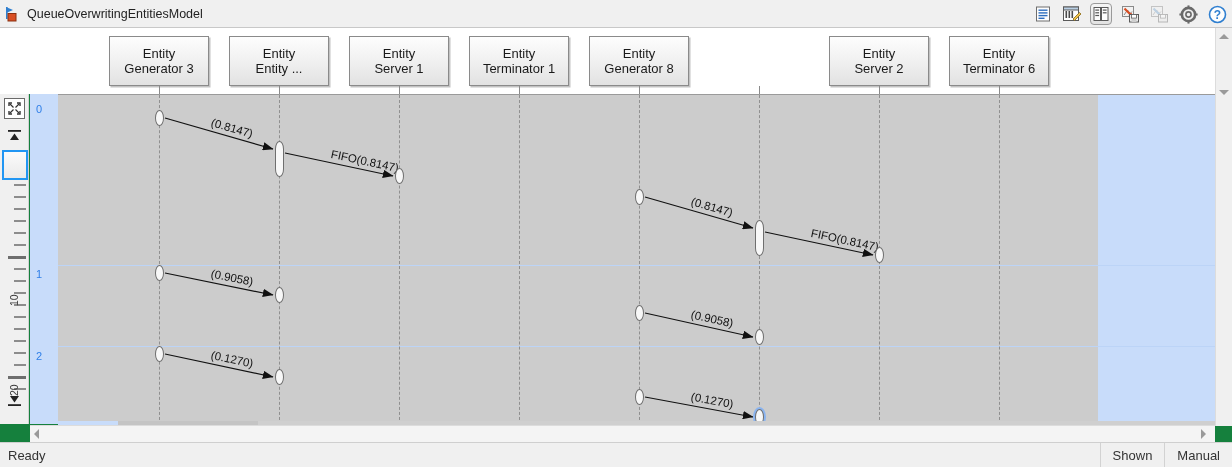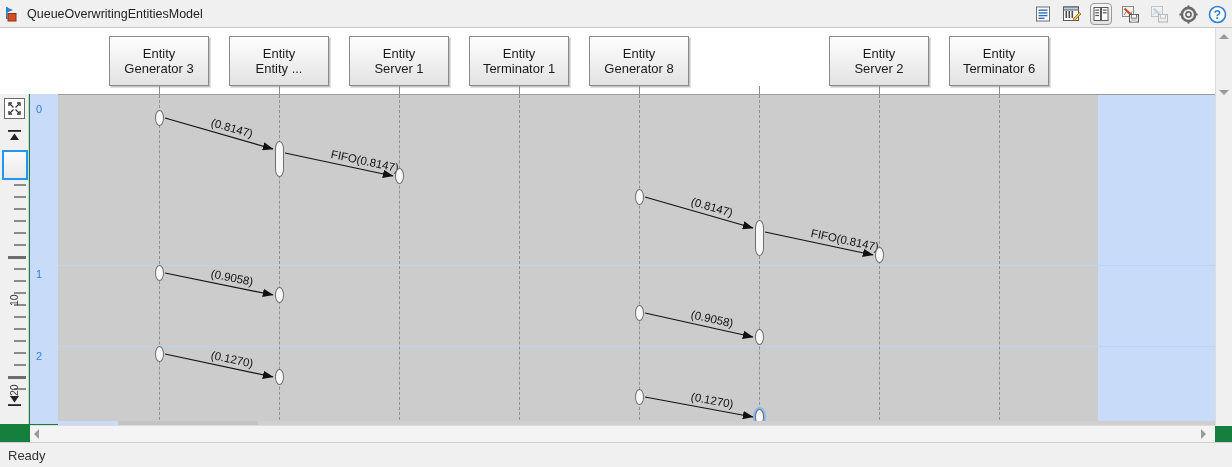--- a/index.html
+++ b/index.html
@@ -454,15 +454,19 @@
     <div class="hs-left">
       <div class="tri tri-l"></div>
     </div>
     <div class="hs-right">
       <div class="tri tri-r"></div>
     </div>
   </div>
 
   <div class="statusbar">
     <div class="status-left">Ready</div>
+    <div class="status-right">
+      <div class="status-cell">Shown</div>
+      <div class="status-cell">Manual</div>
+    </div>
   </div>
 
 </div>
 
 </body></html>

